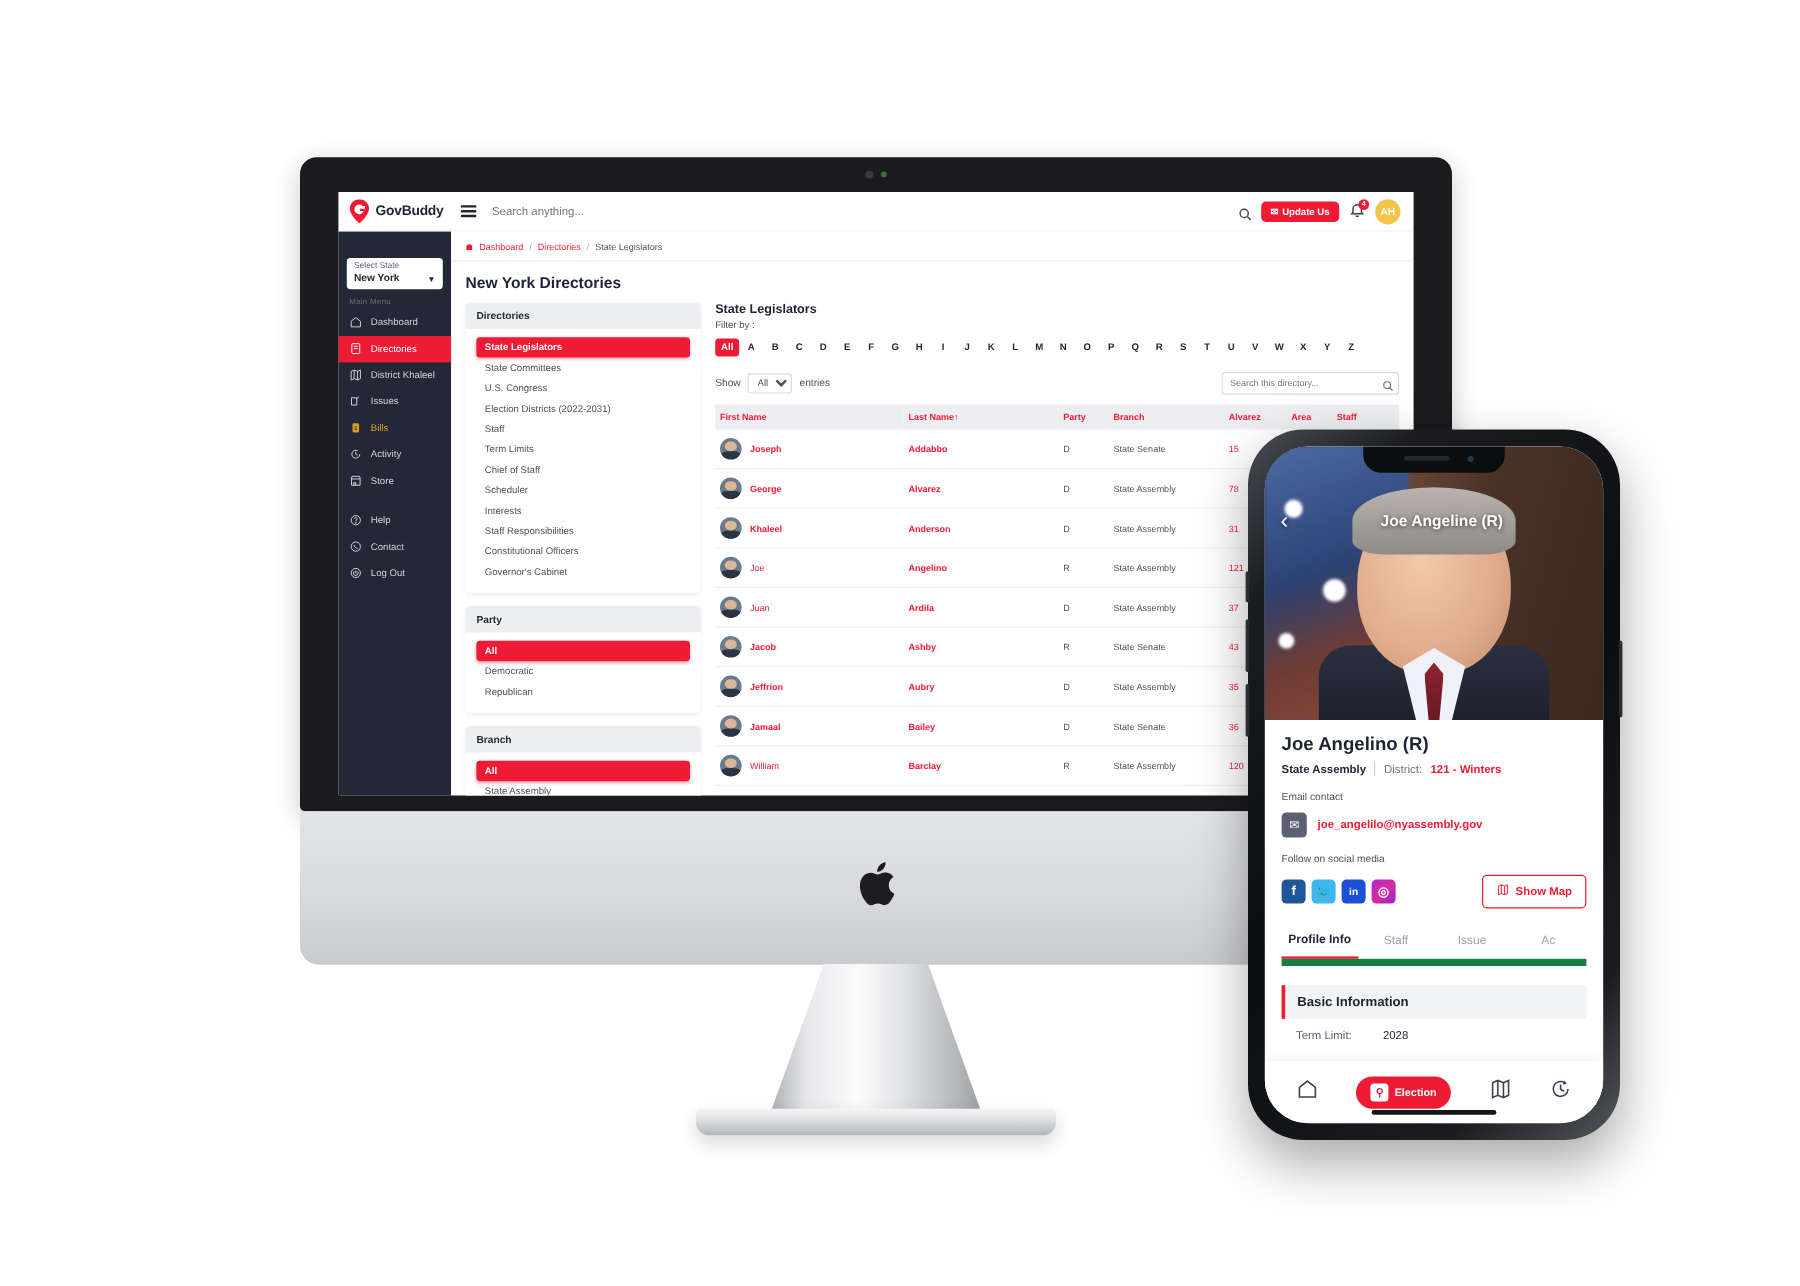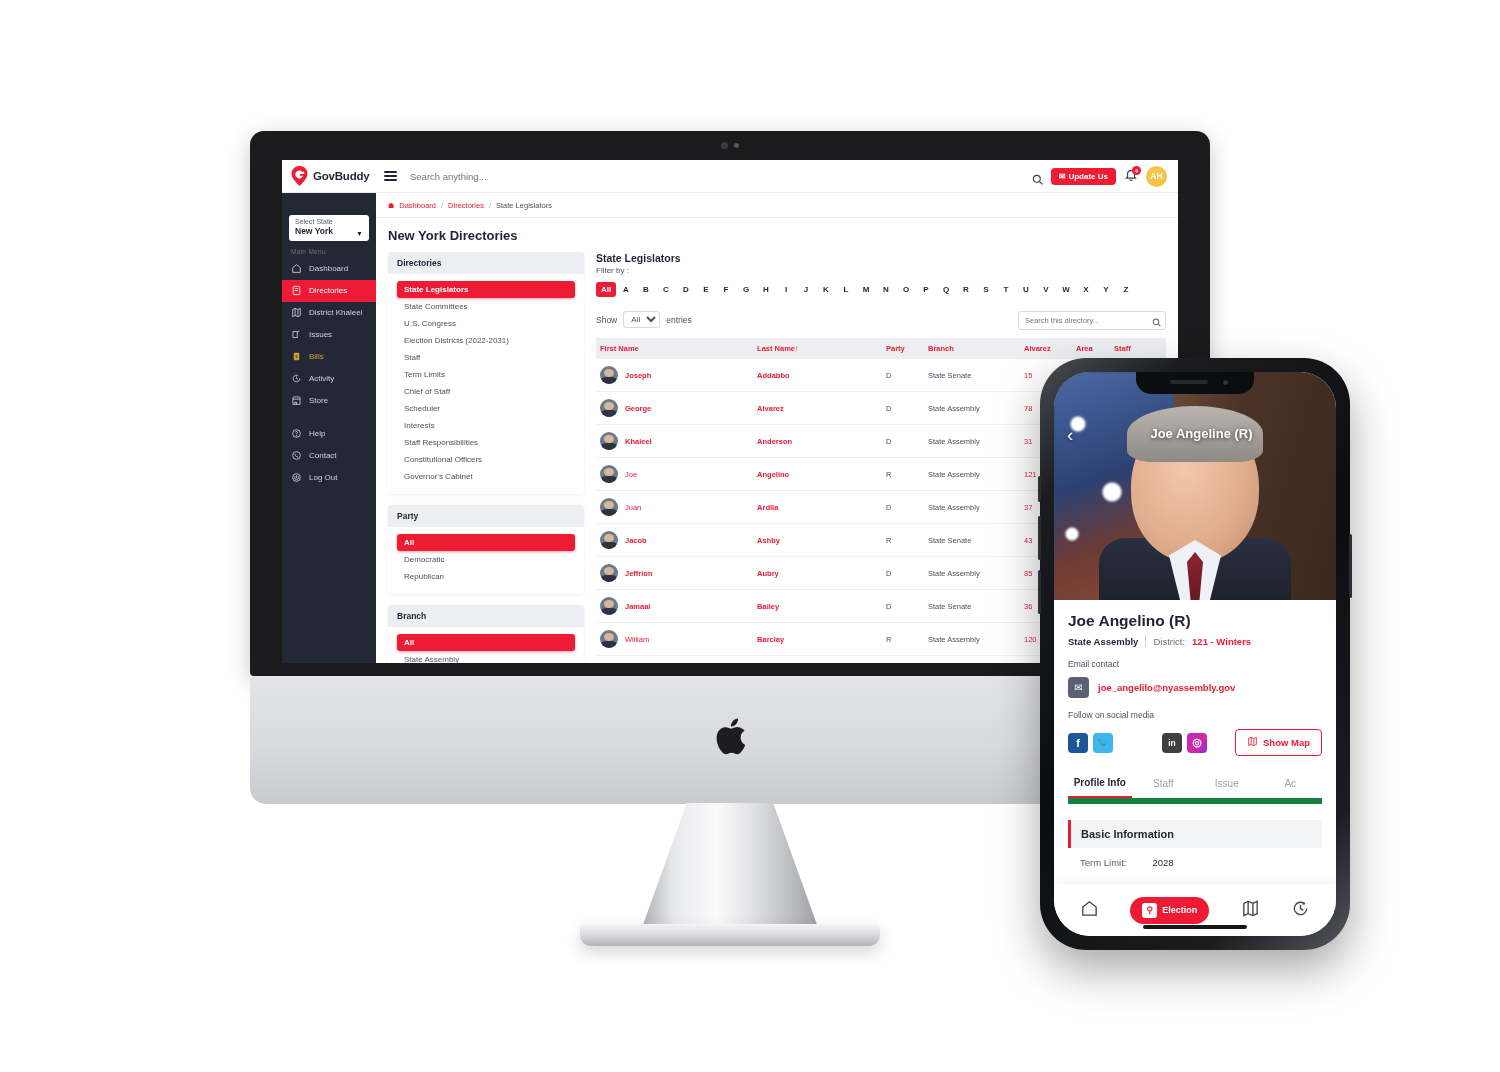--- a/index.html
+++ b/index.html
@@ -200,21 +200,21 @@
   .ph-lbl{ font-size:8.5px; color:#4b5160; margin-top:12px; }
   .ph-email{ display:flex; align-items:center; gap:9px; margin-top:8px; }
   .mail-ic{ width:21px;height:21px;border-radius:4px;background:#5a6172;
     display:flex;align-items:center;justify-content:center;color:#fff;font-size:10px;}
   .ph-email a{ color:#ed1b34; font-size:9.5px; font-weight:bold; text-decoration:none; }
   .social-row{ display:flex; align-items:center; justify-content:space-between; margin-top:9px; }
   .socials{ display:flex; gap:5px; }
   .so{ width:20px;height:20px;border-radius:4px;display:flex;align-items:center;justify-content:center;
        color:#fff;font-size:11px;font-weight:bold; cursor:pointer;}
   .so.fb{ background:#1e5799; } .so.tw{ background:#3eb6ef; }
-  .so.li{ background:#404040;margin-left:44px; }
+  .so.li{ background:#1d4ed8; }
   .so.ig{ background: linear-gradient(135deg,#b429c6 0%,#d62aa0 55%,#8a2ad6 100%); }
   .btn-map{ border:1px solid #ed1b34; color:#ed1b34; background:#fff; border-radius:4px;
     font-size:9.5px; font-weight:bold; padding:6px 11px; display:flex; align-items:center; gap:5px;
     cursor:pointer; font-family:"Liberation Sans",sans-serif; }
   .ph-tabs{ display:flex; gap:0; margin-top:14px; border-bottom:6px solid #15803d;align-items:center; }
   .ph-tab{ font-size:10px; color:#9aa0ac; padding:7px 0 8px; flex:1; text-align:center; cursor:pointer;}
   .ph-tab.on{ color:#1d2433; font-weight:bold; border-bottom:2.5px solid #ed1b34; }
   .basic{ background:#f2f3f5; border-left:3px solid #ed1b34; padding:8px 10px; margin-top:16px;
     font-size:11px; font-weight:bold; color:#1d2433; }
   .kv{ display:flex; gap:26px; padding:9px 12px 0; font-size:9.5px; }

